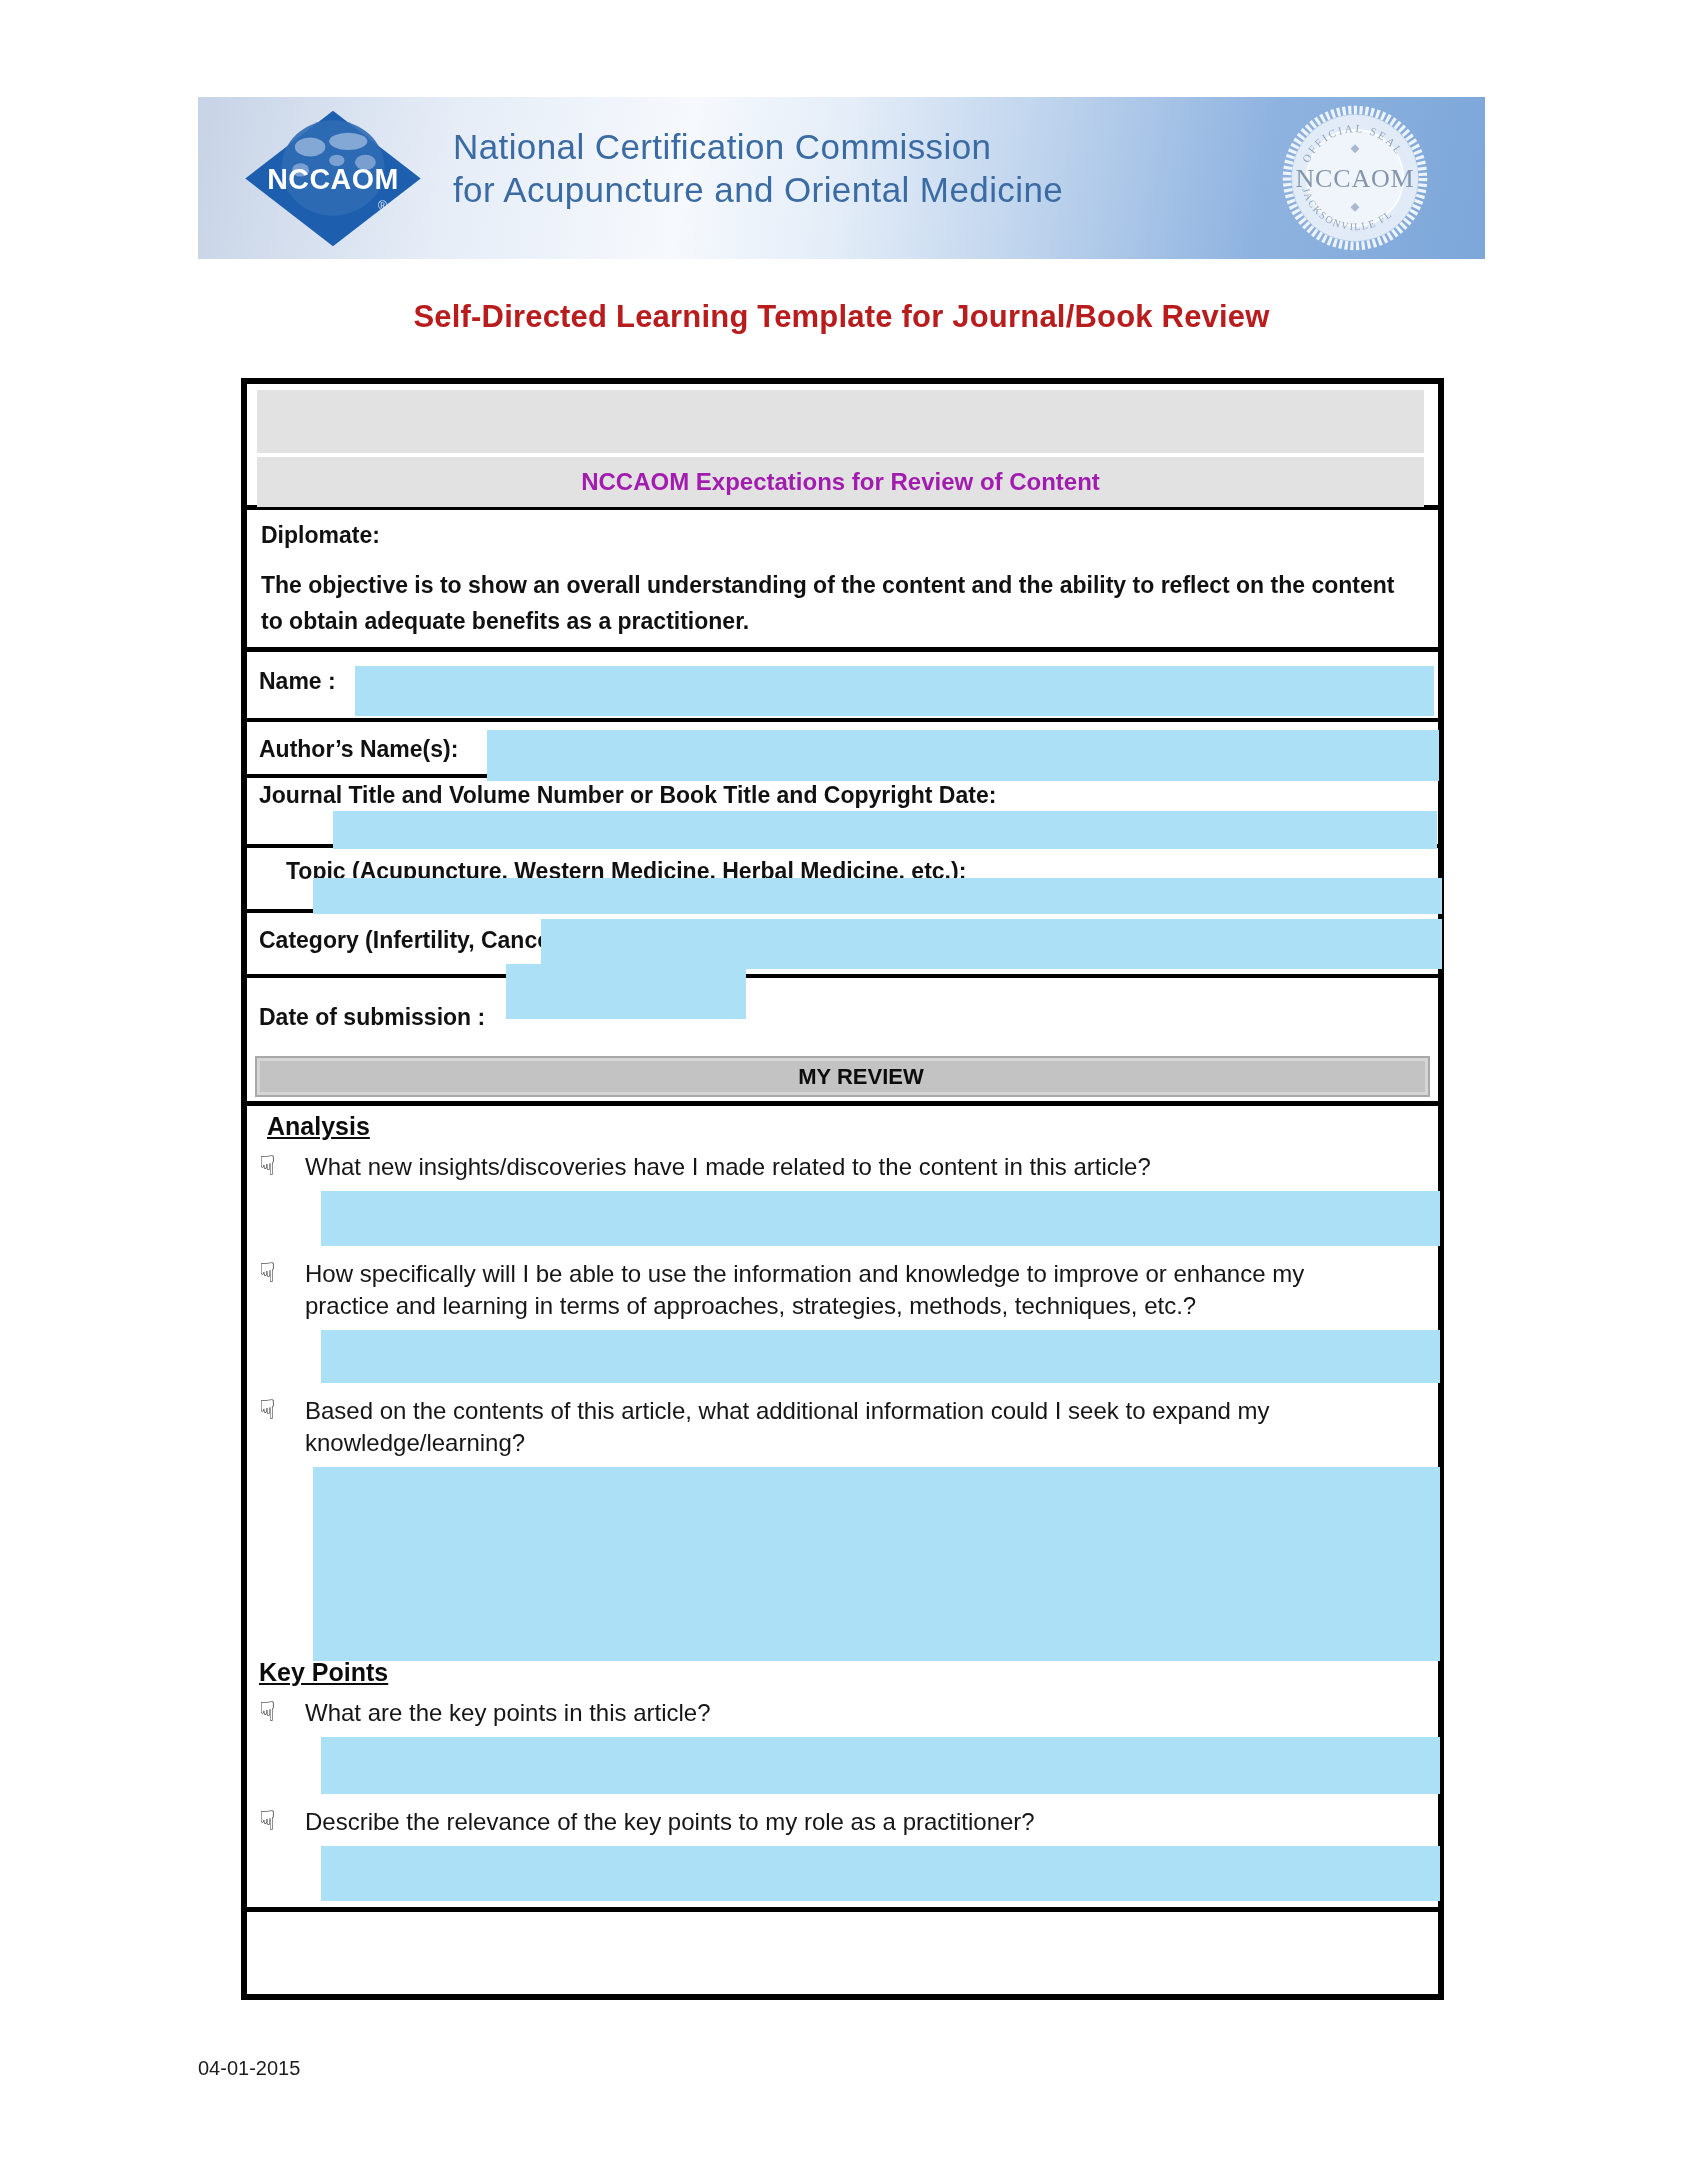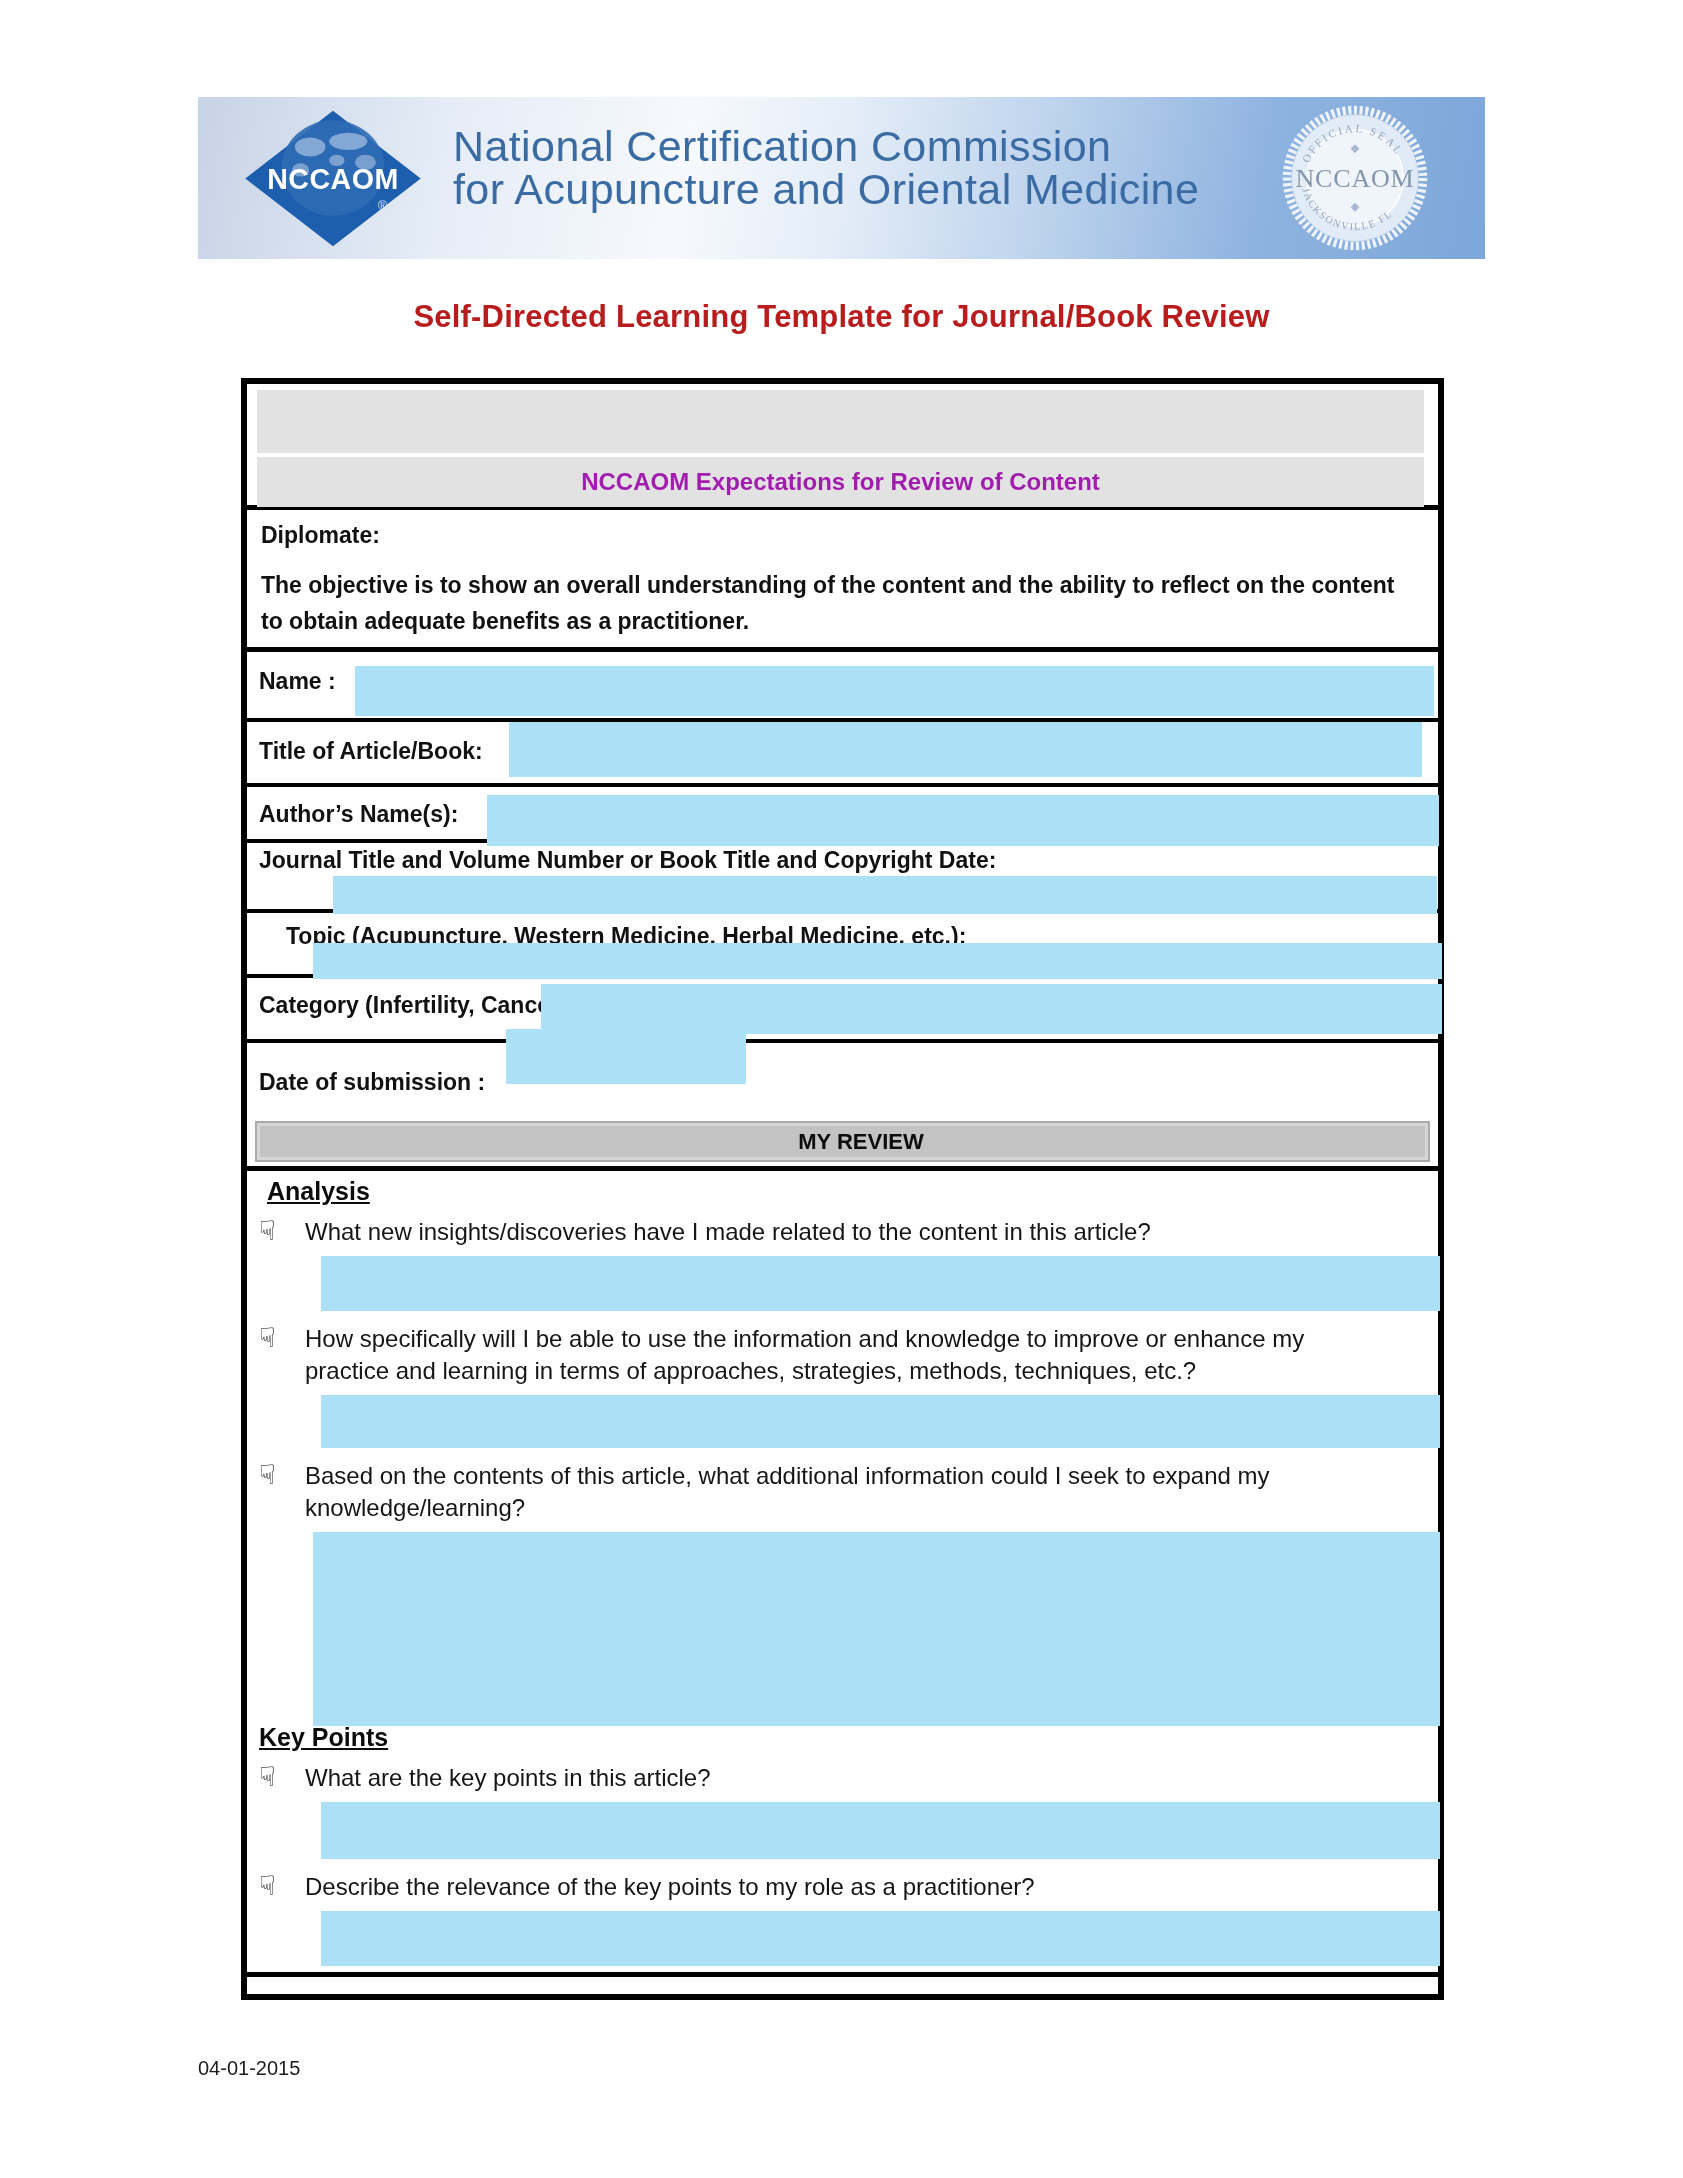--- a/index.html
+++ b/index.html
@@ -18,21 +18,21 @@
   }
 
   
   .banner{
     position:absolute;left:198px;top:97px;width:1287px;height:162px;
     background:linear-gradient(100deg,#c7d3e6 0%,#e6edf7 20%,#f6f9fd 38%,#e4edf8 50%,#bcd2ec 66%,#8fb3e0 82%,#7ca7d9 100%);
   }
   .banner-logo{position:absolute;left:38px;top:10px;width:194px;height:143px;}
   .org-name{
     position:absolute;left:255px;top:28px;
-    font-size:43px;line-height:43px;color:var(--org-text-blue);letter-spacing:0.4px;font-weight:400;
+    font-size:35px;line-height:43px;color:var(--org-text-blue);letter-spacing:0.4px;font-weight:400;
   }
   .seal{position:absolute;right:55px;top:6px;width:150px;height:150px;}
 
   
   .page-title{
     position:absolute;left:0;top:299px;width:1683px;text-align:center;
     font-size:31px;font-weight:bold;color:#b91c1c;letter-spacing:0.2px;
   }
 
   
@@ -154,24 +154,20 @@
     <div class="row diplomate">
       <div class="diplomate-label">Diplomate:</div>
       <div class="objective">The objective is to show an overall understanding of the content and the ability to reflect on the content to obtain adequate benefits as a practitioner.</div>
     </div>
 
     <div class="row f-name">
       <span class="field-label">Name :</span>
       <span class="fill" style="left:108px;top:14px;width:1079px;height:50px;"></span>
     </div>
 
-    <div class="row f-title">
-      <span class="field-label">Title of Article/Book:</span>
-      <span class="fill" style="left:262px;top:0;width:913px;height:55px;"></span>
-    </div>
 
     <div class="row f-author">
       <span class="field-label">Author’s Name(s):</span>
       <span class="fill" style="left:240px;top:8px;width:952px;height:51px;"></span>
     </div>
 
     <div class="row f-journal">
       <span class="field-label">Journal Title and Volume Number or Book Title and Copyright Date:</span>
       <span class="fill" style="left:86px;top:33px;width:1104px;height:38px;"></span>
     </div>

